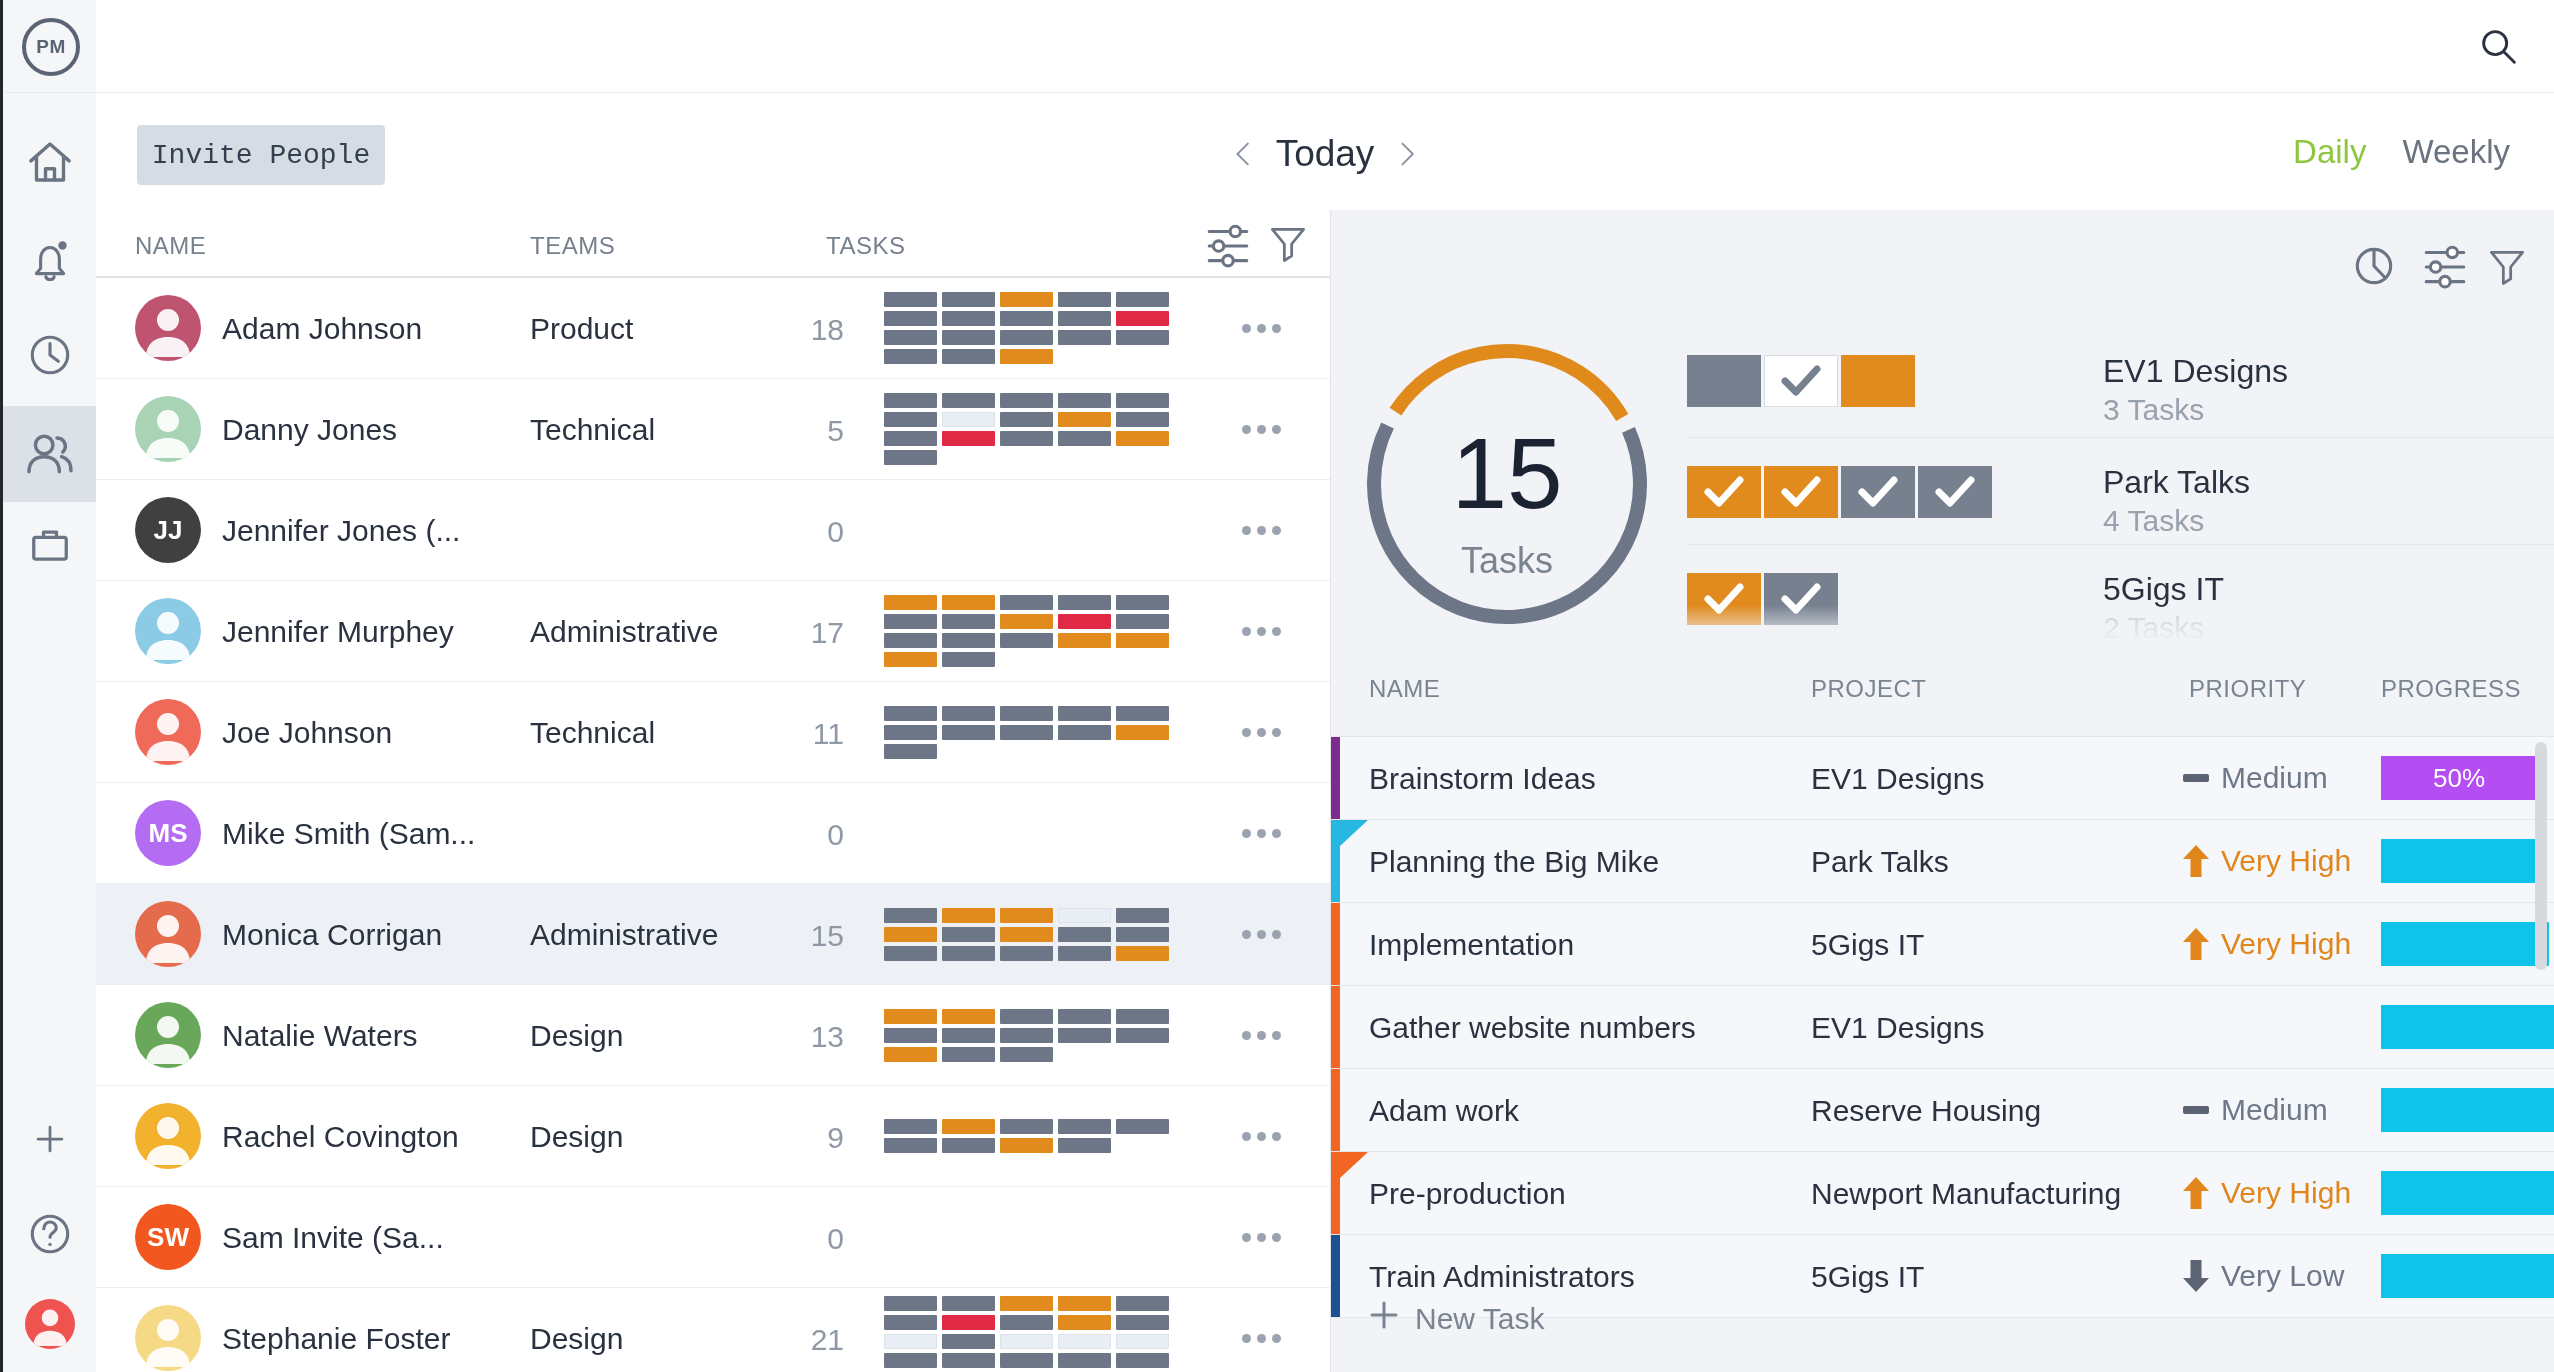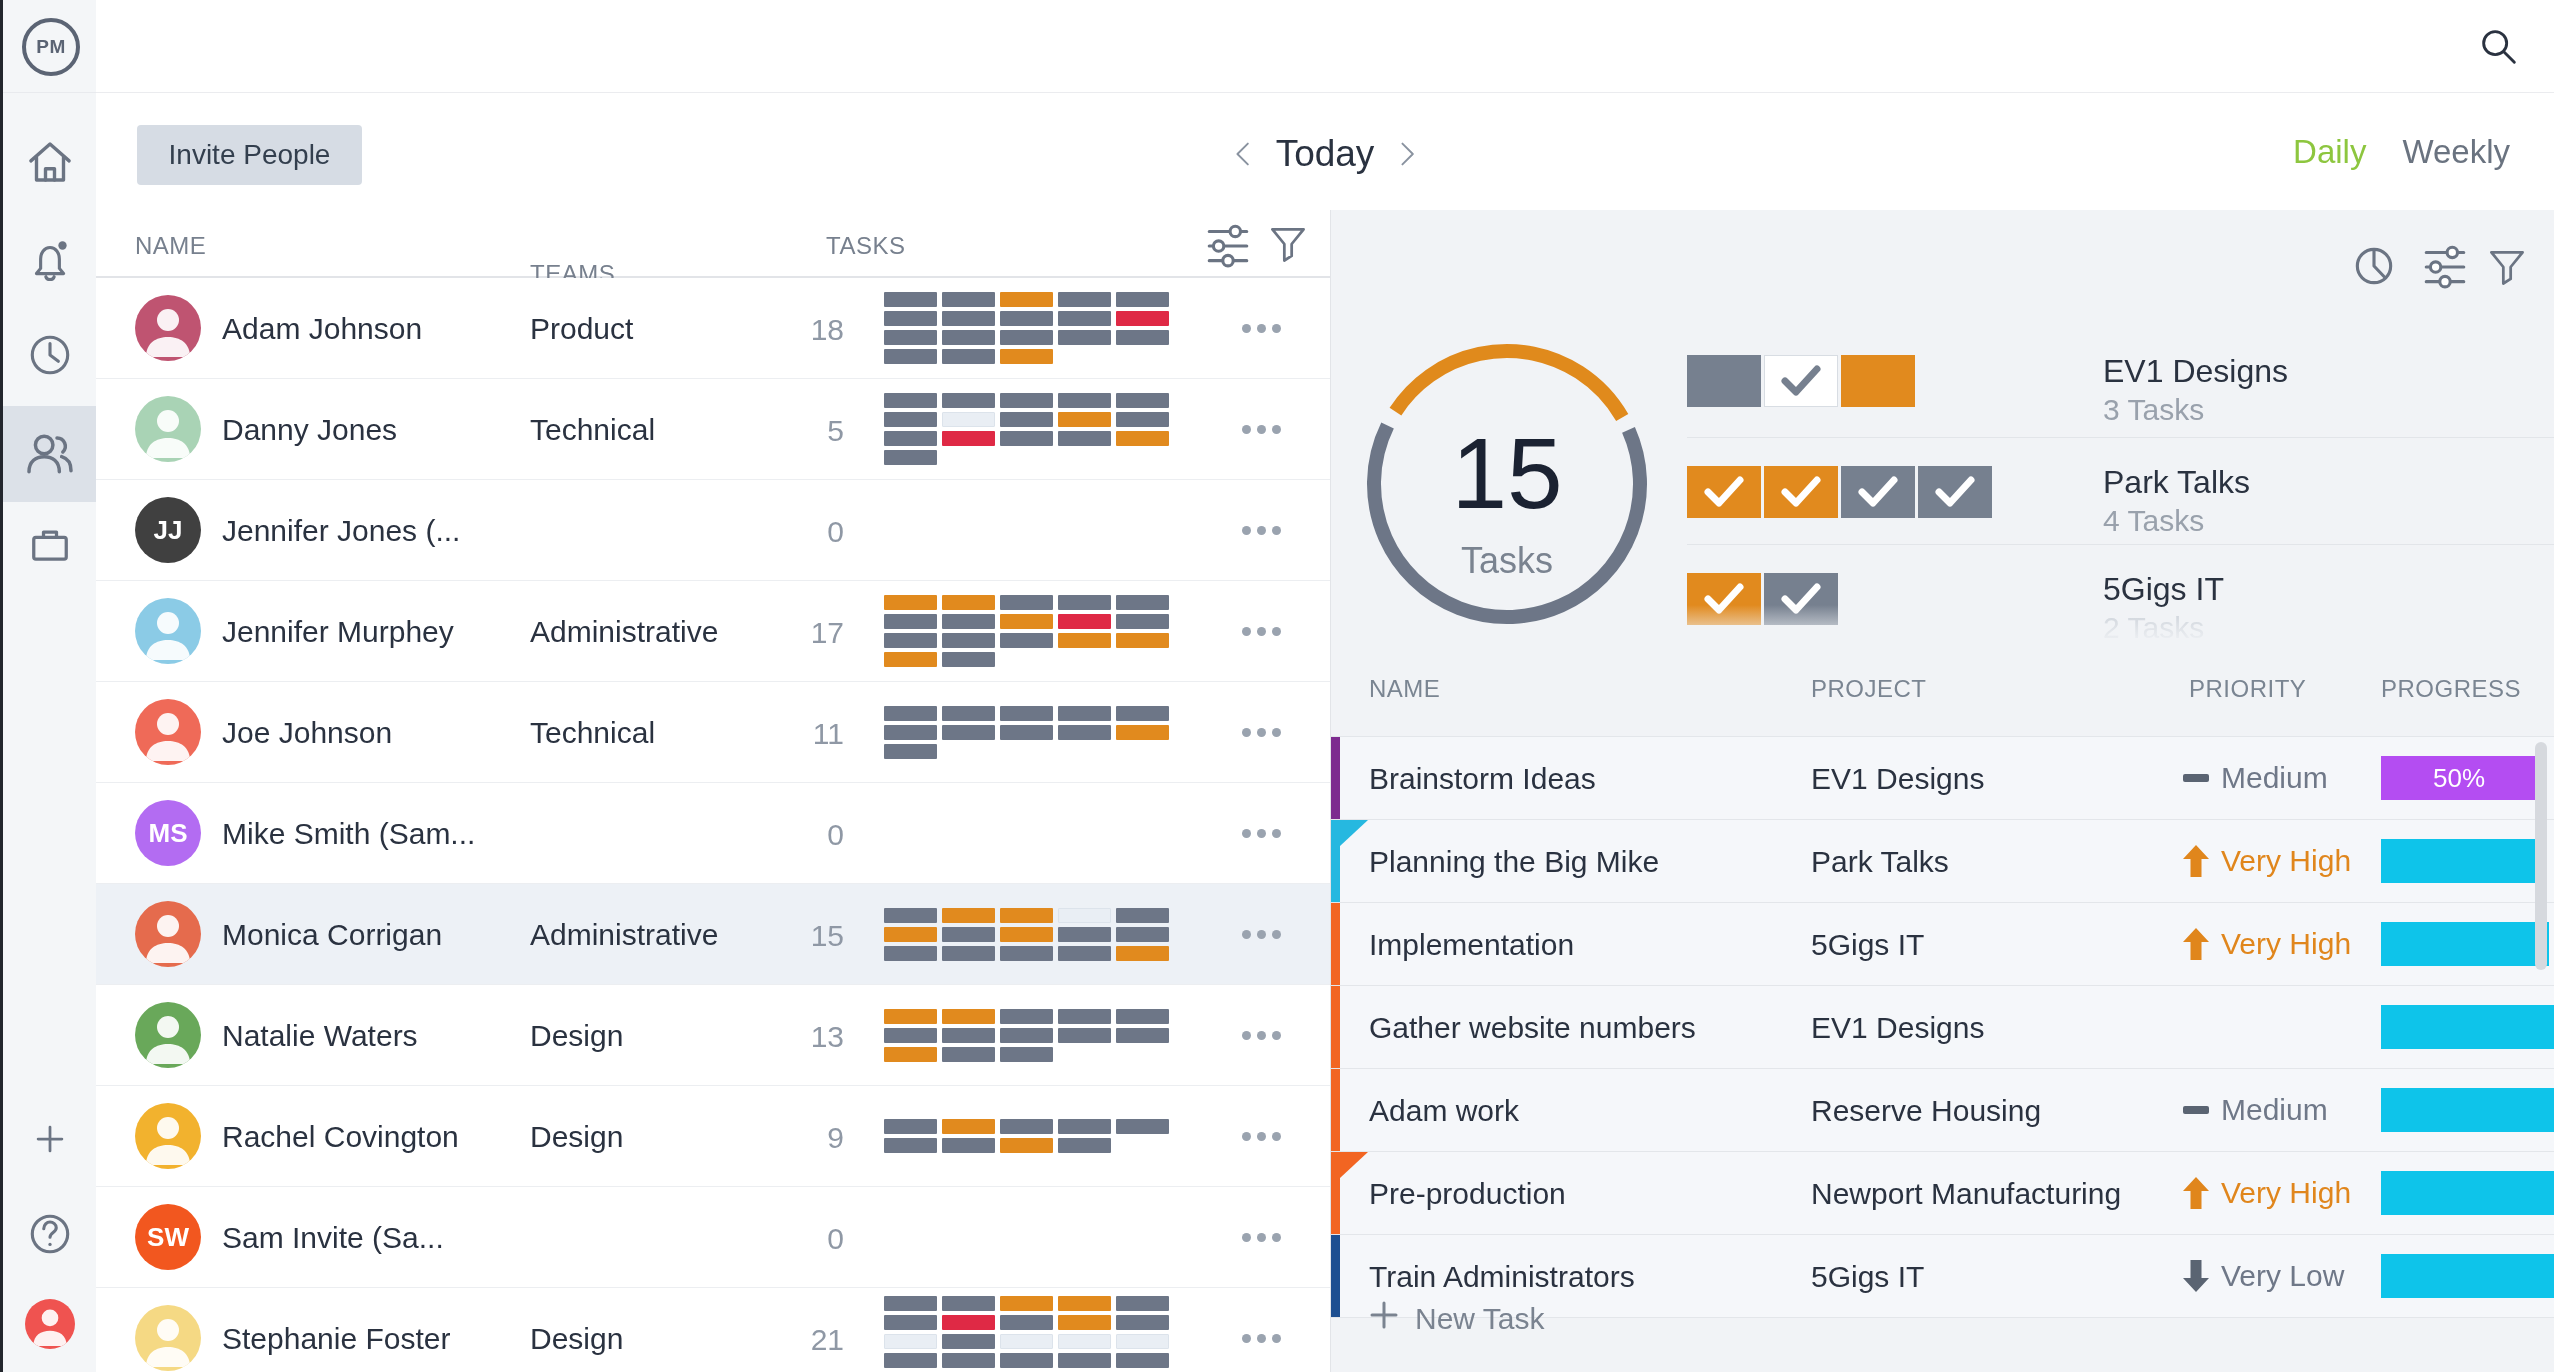--- a/index.html
+++ b/index.html
@@ -14,34 +14,34 @@
         display:flex;align-items:center;justify-content:center;font-weight:bold;font-size:19px;color:#5B6474;letter-spacing:.5px;}
   .side-item{left:0;width:93px;height:96px;display:flex;align-items:center;justify-content:center;cursor:pointer;}
   .side-item.active{background:#DCE1E8;}
   #sidebar-sep{left:0;top:92px;width:93px;height:1px;background:#E8EAEE;}
   .side-avatar{left:22px;width:50px;height:50px;border-radius:50%;overflow:hidden;}
 
   
   #topbar{left:96px;top:0;width:2458px;height:92px;background:#fff;border-bottom:1px solid #EBECEF;}
   #search-btn{right:32px;top:24px;width:46px;height:46px;display:flex;align-items:center;justify-content:center;cursor:pointer;}
   #subbar{left:96px;top:93px;width:2458px;height:117px;background:#fff;}
-  #invite-btn{left:41px;top:32px;width:225px;height:60px;background:#D6DCE4;border-radius:4px;border:none;
-              font-family:Liberation Sans, sans-serif;font-size:28px;color:#333F4E;cursor:pointer;}
+  #invite-btn{left:41px;top:32px;width:248px;height:60px;background:#D6DCE4;border-radius:4px;border:none;
+              font-family:Liberation Mono, monospace;font-size:28px;color:#333F4E;cursor:pointer;}
   #date-nav{left:1229px;top:33px;transform:translateX(-50%);display:flex;align-items:center;gap:20px;height:56px;}
   #date-label{font-size:37px;color:#2A3240;}
   .chev{width:26px;height:40px;cursor:pointer;display:flex;align-items:center;}
   #view-toggle{right:44px;top:40px;display:flex;gap:36px;align-items:center;}
   #view-daily{font-size:33px;color:#8DC63F;cursor:pointer;}
   #view-weekly{font-size:33px;color:#6A7380;cursor:pointer;}
 
   
   #people{left:96px;top:210px;width:1234px;height:1162px;background:#fff;}
   #people-header{left:0;top:0;width:1234px;height:66px;border-bottom:2px solid #E2E4E8;}
   .th{position:absolute;top:22px;font-size:24px;color:#77808E;letter-spacing:.5px;}
-  #th-name{left:39px;} #th-teams{left:434px;margin-top:28px;} #th-tasks{left:730px;}
+  #th-name{left:39px;} #th-teams{left:434px;} #th-tasks{left:730px;}
   #people-sliders{left:1104px;top:10px;width:60px;height:50px;cursor:pointer;}
   #people-filter{left:1170px;top:8px;width:44px;height:52px;cursor:pointer;}
   #people-rows{left:0;top:68px;width:1234px;}
   .prow{position:relative;width:1234px;height:100px;border-bottom:1px solid #ECEEF1;background:#fff;}
   .prow.hl{background:#EDF1F6;}
   .avatar{position:absolute;left:39px;top:17px;width:66px;height:66px;border-radius:50%;overflow:hidden;
           display:flex;align-items:center;justify-content:center;color:#fff;font-weight:bold;font-size:26px;}
   .pname{position:absolute;left:126px;top:34px;font-size:30px;color:#2A3240;white-space:nowrap;}
   .pteam{position:absolute;left:434px;top:34px;font-size:30px;color:#2A3240;}
   .pcount{position:absolute;left:668px;top:35px;width:80px;text-align:right;font-size:30px;color:#8F98A5;}

